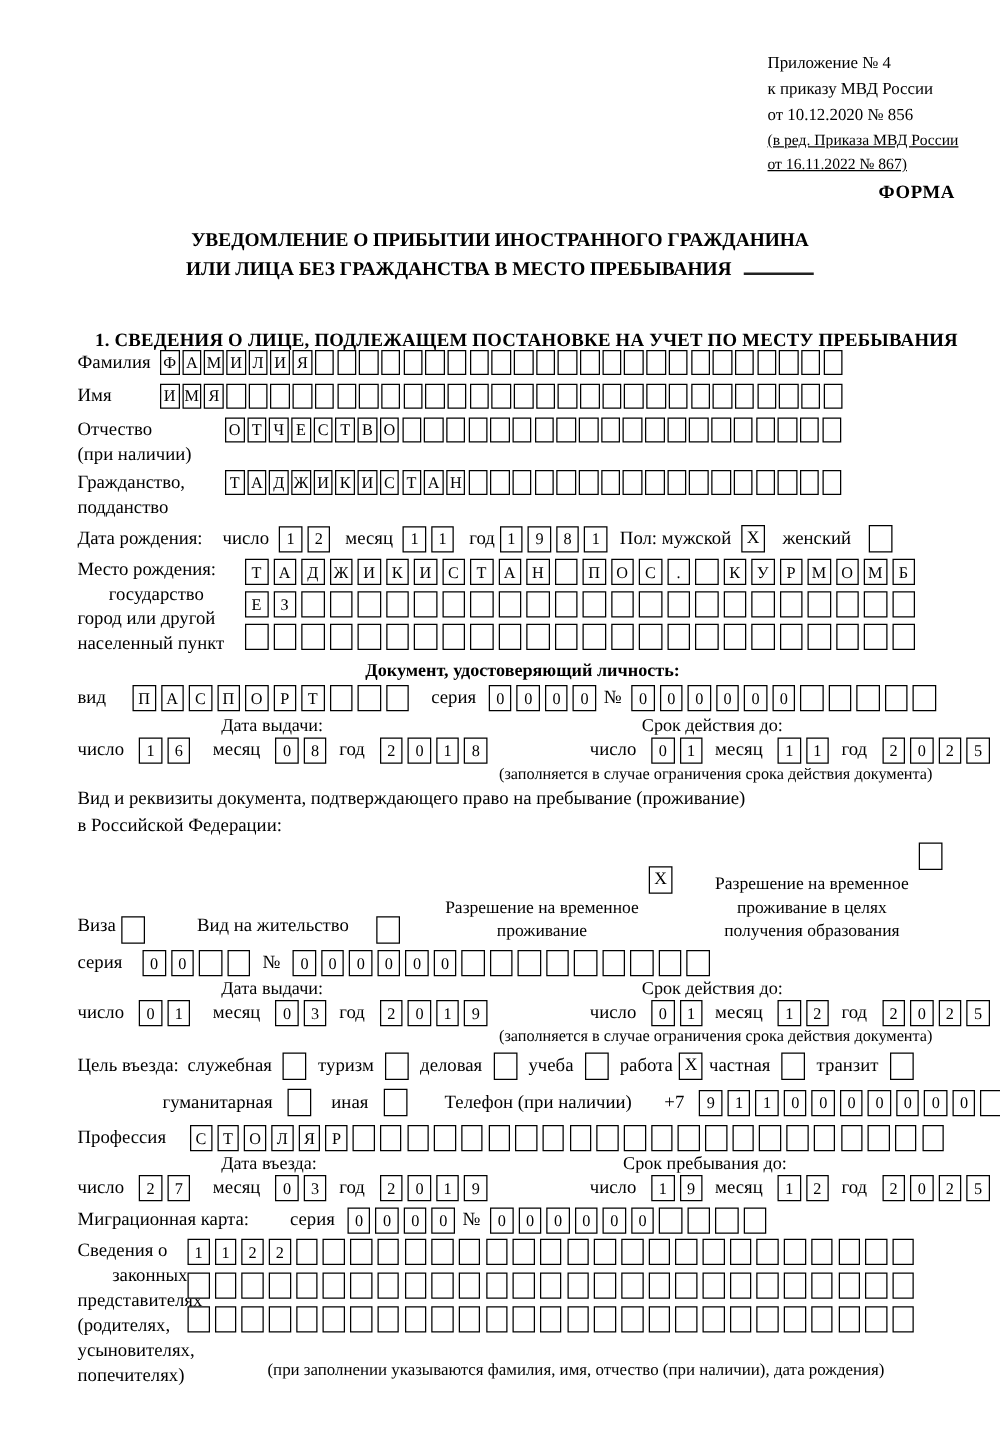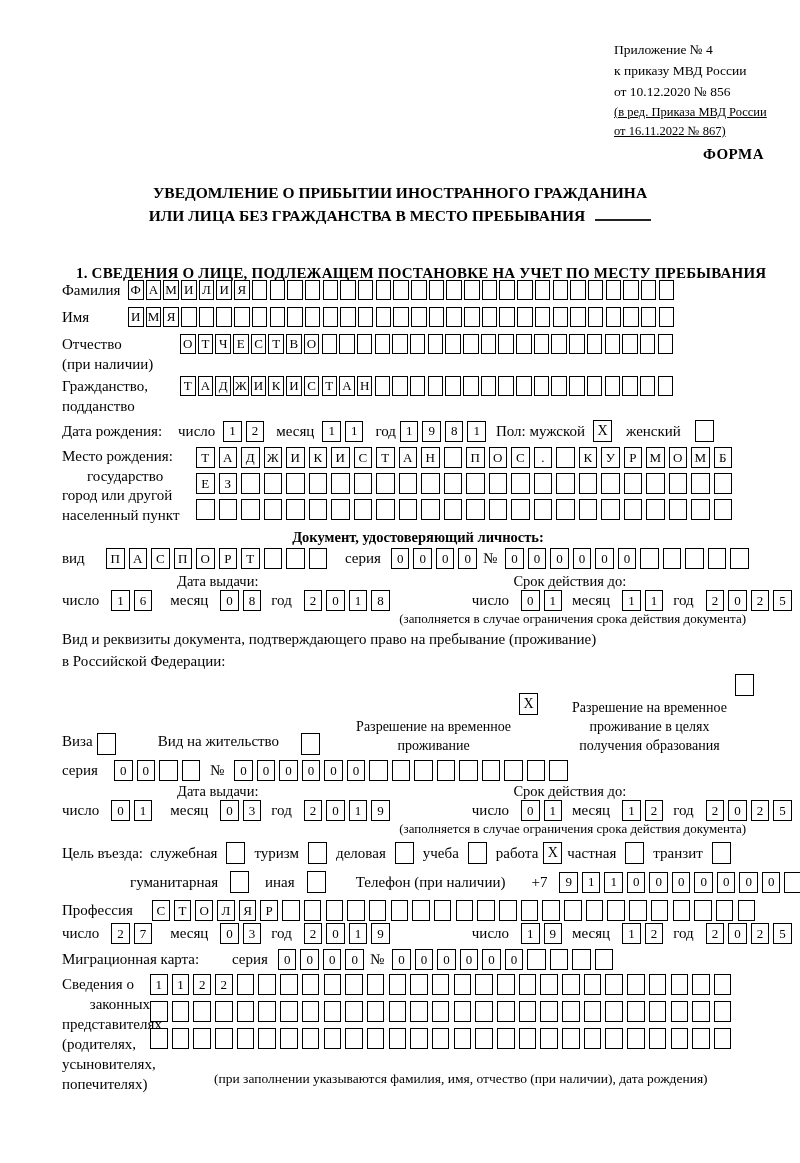--- a/index.html
+++ b/index.html
@@ -579,20 +579,24 @@
         <span class="c"></span>
         <span class="c"></span>
         <span class="c"></span>
         <span class="c"></span>
         <span class="c"></span>
         <span class="c"></span>
         <span class="c"></span>
       </span>
   </div>
 
+  <div class="dt-headers">
+    <span style="margin-left:115px;">Дата въезда:</span>
+    <span style="margin-left:245px;">Срок пребывания до:</span>
+  </div>
   <div class="dt-row mb5">
     <span class="group" style="gap:6px;">
       <span class="lbl">число</span>
       <span class="cells cw18">
           <span class="c">2</span>
           <span class="c">7</span>
         </span>
       <span class="lbl" style="margin-left:8px;">месяц</span>
       <span class="cells cw18">
           <span class="c">0</span>

